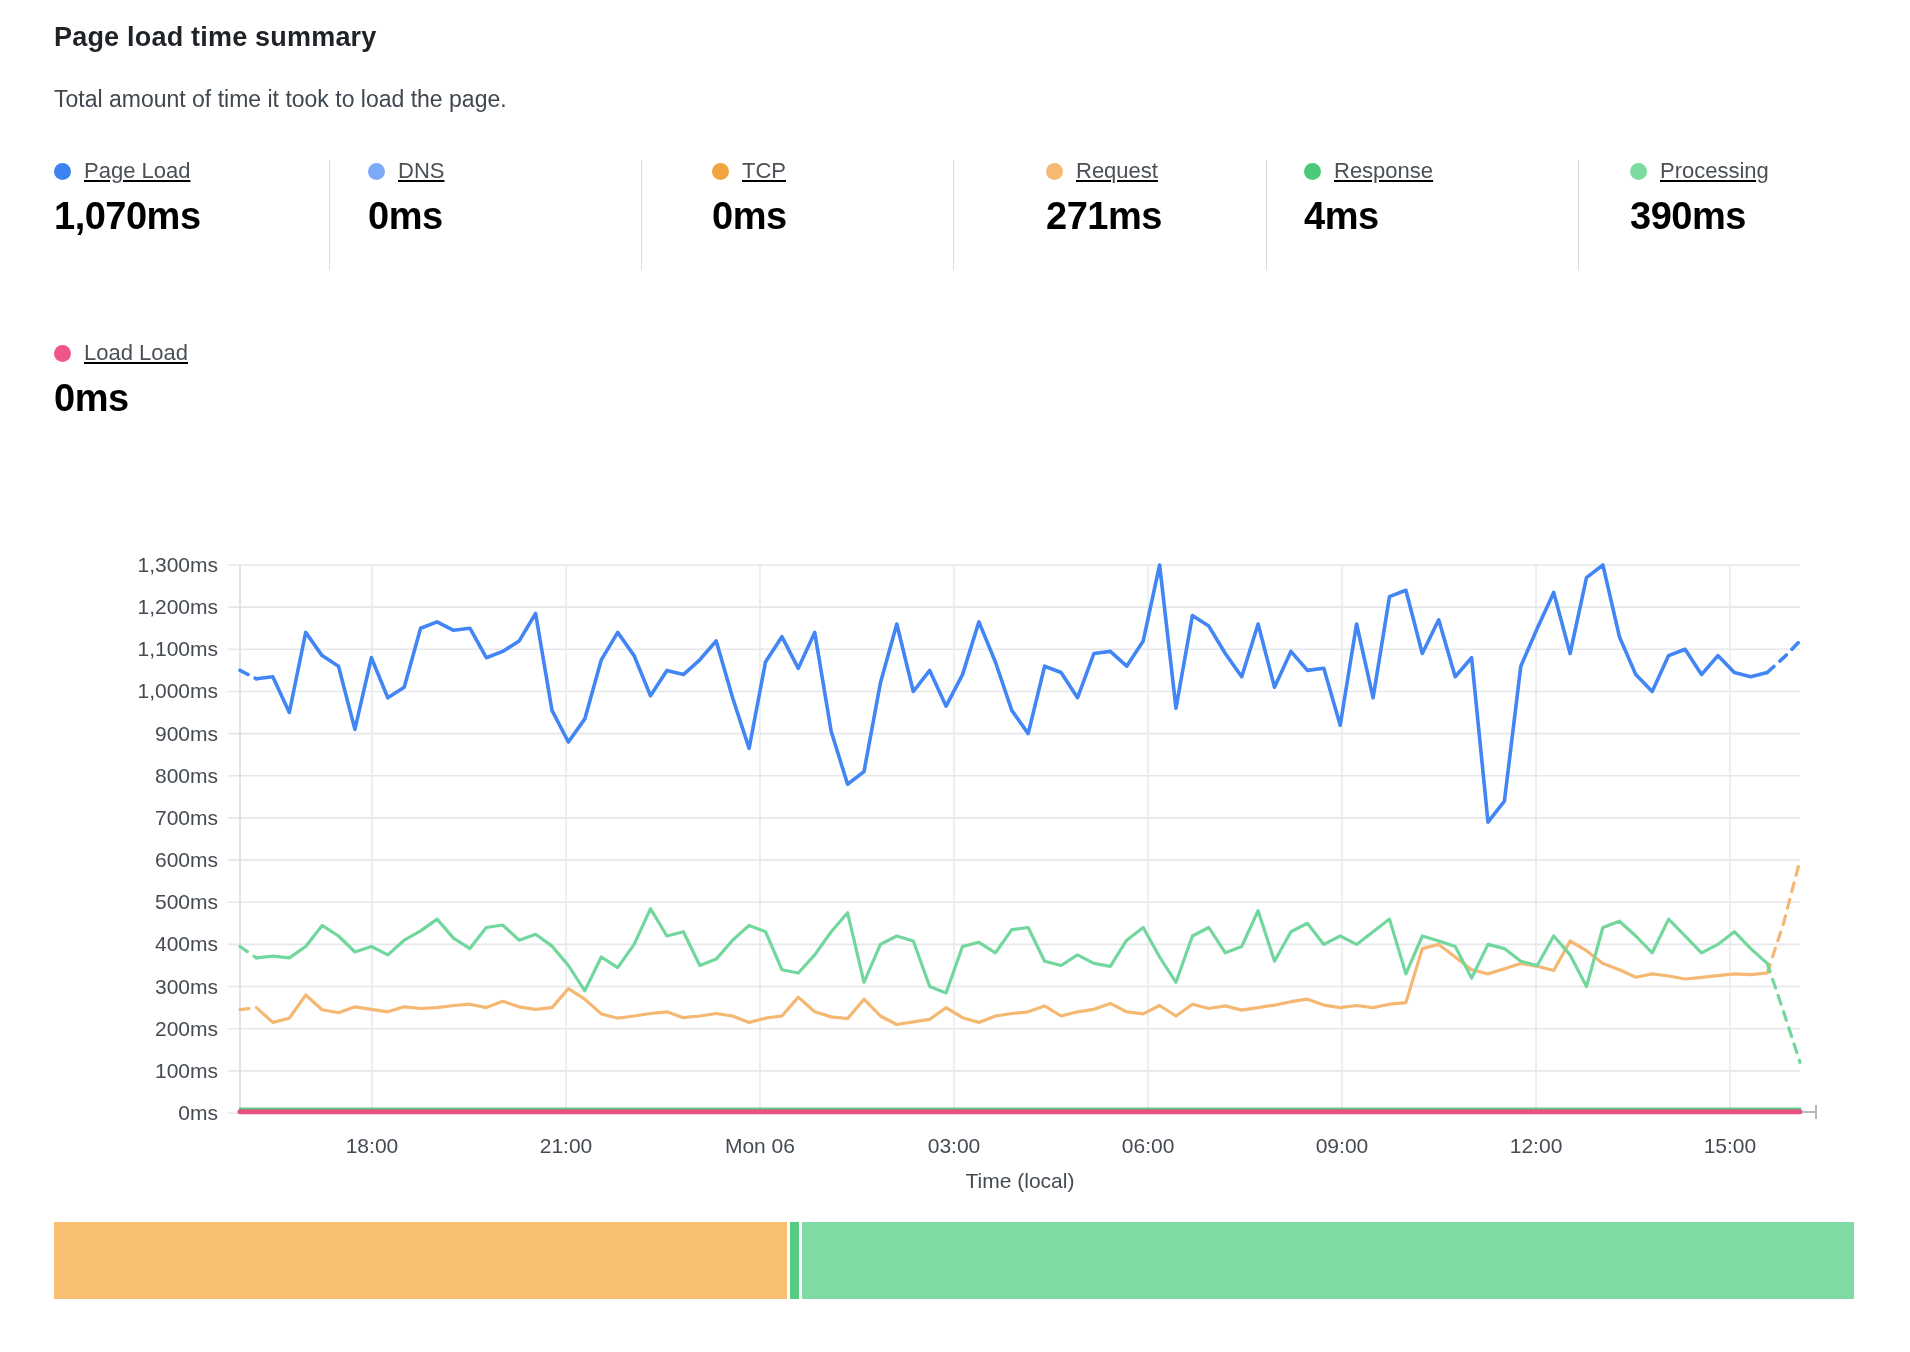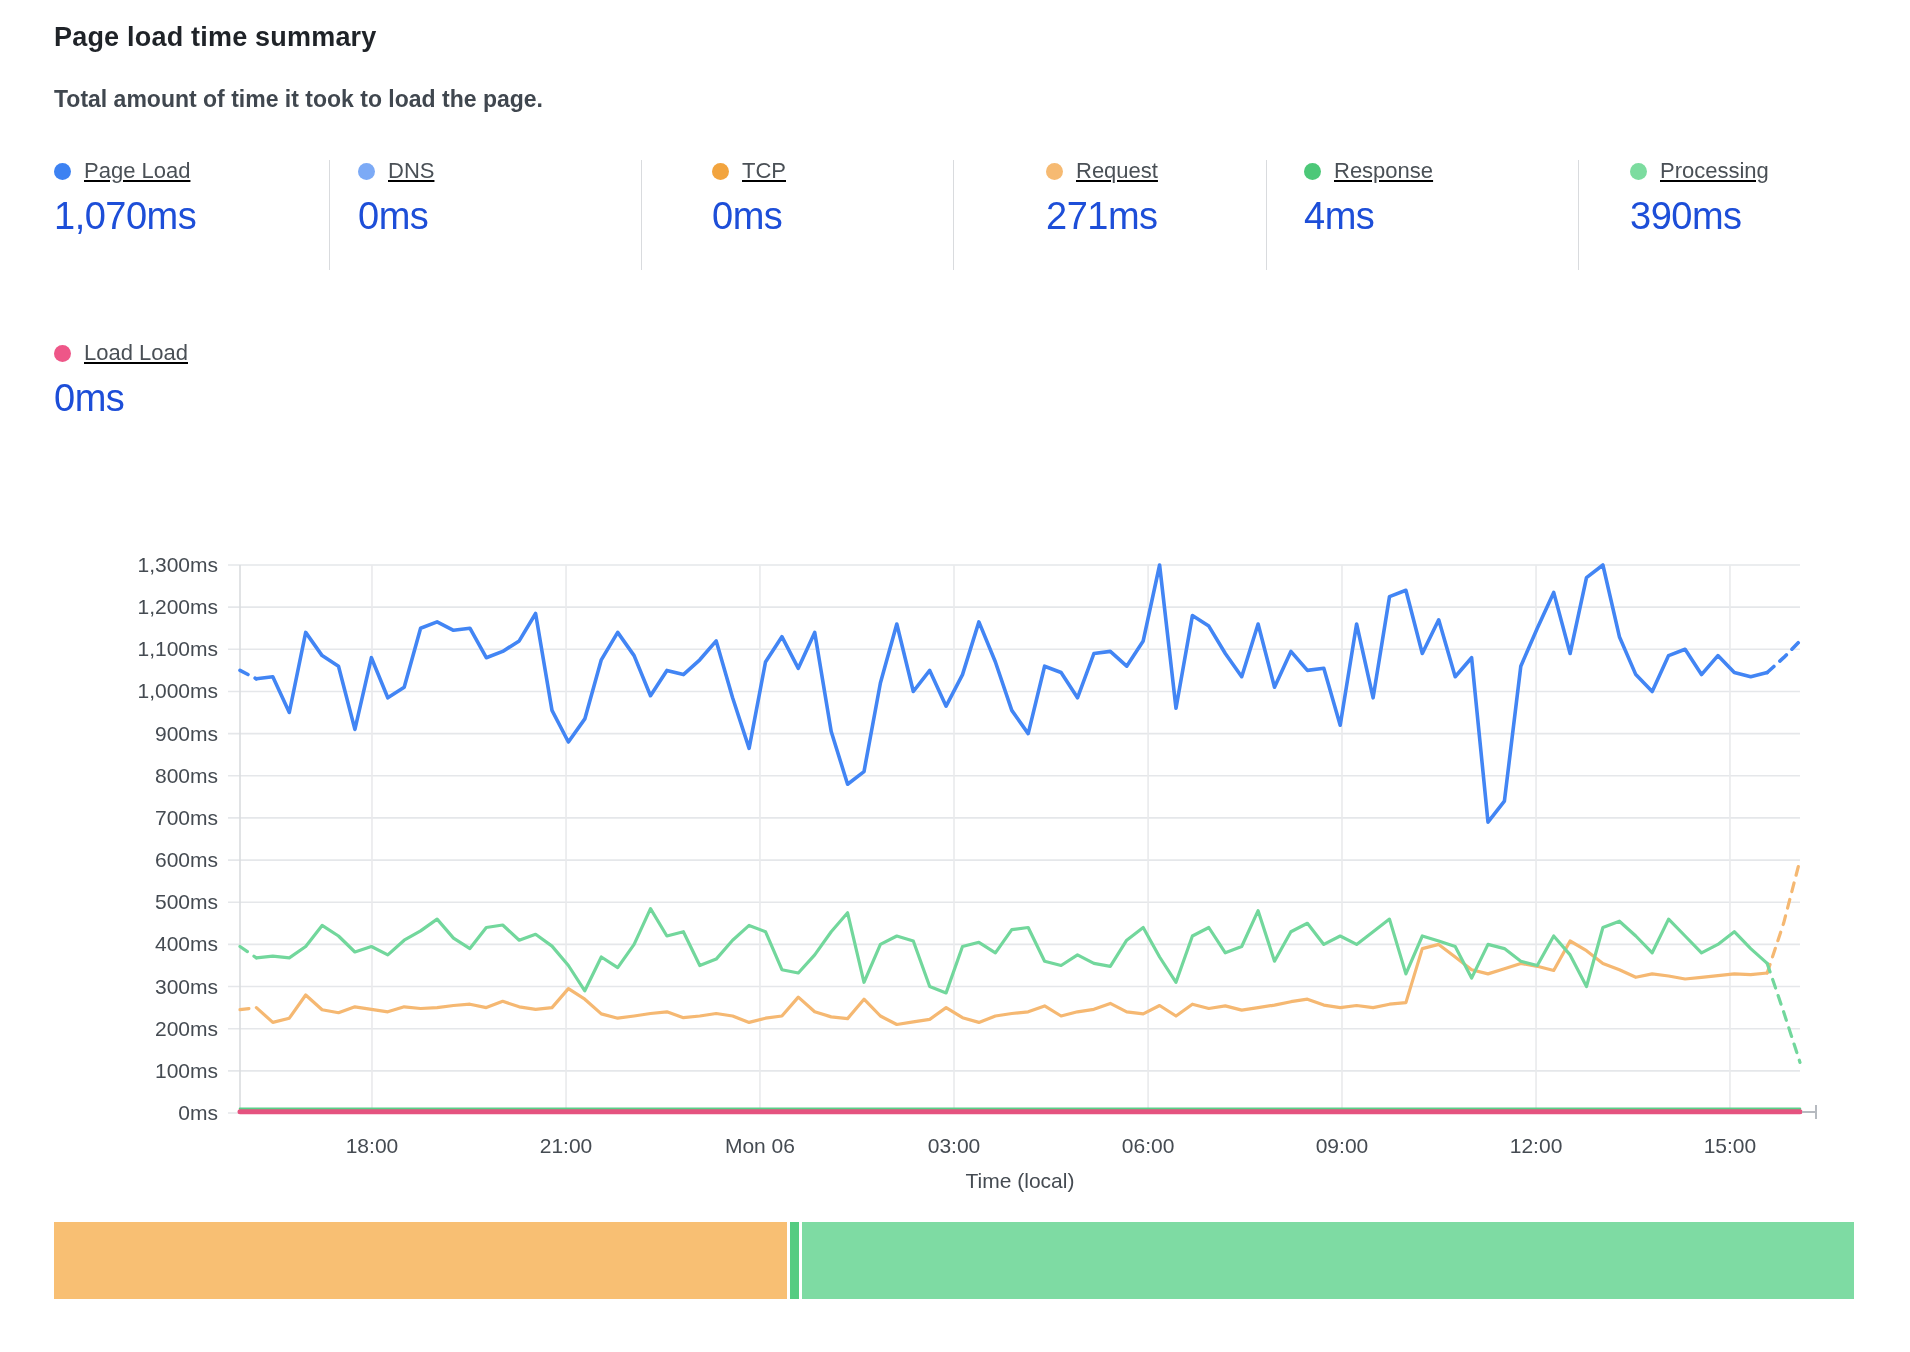--- a/index.html
+++ b/index.html
@@ -1,27 +1,27 @@
 <!DOCTYPE html>
 <html><head>
 <meta charset="utf-8">
 <style>
   html,body{margin:0;padding:0;background:#fff;}
   .page{position:relative;width:1910px;height:1352px;background:#ffffff;overflow:hidden;
         font-family:"Liberation Sans", sans-serif;}
   .title{position:absolute;left:54px;top:22px;margin:0;font-size:27px;font-weight:700;color:#1f2328;letter-spacing:.2px;}
-  .subtitle{position:absolute;left:54px;top:86px;margin:0;font-size:23px;font-weight:700;color:#40474f;}
+  .subtitle{position:absolute;left:54px;top:86px;margin:0;font-size:23px;font-weight:400;color:#40474f;}
 
   .legend-row{position:absolute;left:0;top:158px;width:1910px;height:116px;}
   .divider{position:absolute;top:2px;width:1px;height:110px;background:#d9dbde;}
   .metric{position:absolute;top:0;}
   .metric-head{display:flex;align-items:center;gap:13px;text-decoration:underline;}
   .dot{width:17px;height:17px;border-radius:50%;flex:0 0 auto;}
   .metric-label{font-size:22px;color:#4a5056;}
-  .metric-value{margin-top:11px;font-size:38px;font-weight:400;color:#1d4ed8;letter-spacing:-.5px;}
+  .metric-value{margin-top:11px;font-size:38px;font-weight:700;color:#000000;letter-spacing:-.5px;}
 
   .metric-row2{position:absolute;left:54px;top:340px;}
 
   #chart{position:absolute;left:0;top:440px;}
 
   .timeline-bar{position:absolute;left:54px;top:1222px;width:1802px;height:77px;display:flex;gap:3px;}
   .timeline-bar div{height:100%;}
 </style>
 </head>
 <body>
@@ -39,21 +39,21 @@
     <div class="divider" style="left:1578px"></div>
 
     <div class="metric" style="left:54px">
       <div class="metric-head">
         <span class="dot" style="background: rgb(61, 130, 242);"></span>
         <span class="metric-label">Page Load</span>
       </div>
       <div class="metric-value">1,070ms</div>
     </div>
 
-    <div class="metric" style="left:358px">
+    <div class="metric" style="left:368px">
       <div class="metric-head">
         <span class="dot" style="background: rgb(124, 170, 246);"></span>
         <span class="metric-label">DNS</span>
       </div>
       <div class="metric-value">0ms</div>
     </div>
 
     <div class="metric" style="left:712px">
       <div class="metric-head">
         <span class="dot" style="background: rgb(242, 164, 62);"></span>

